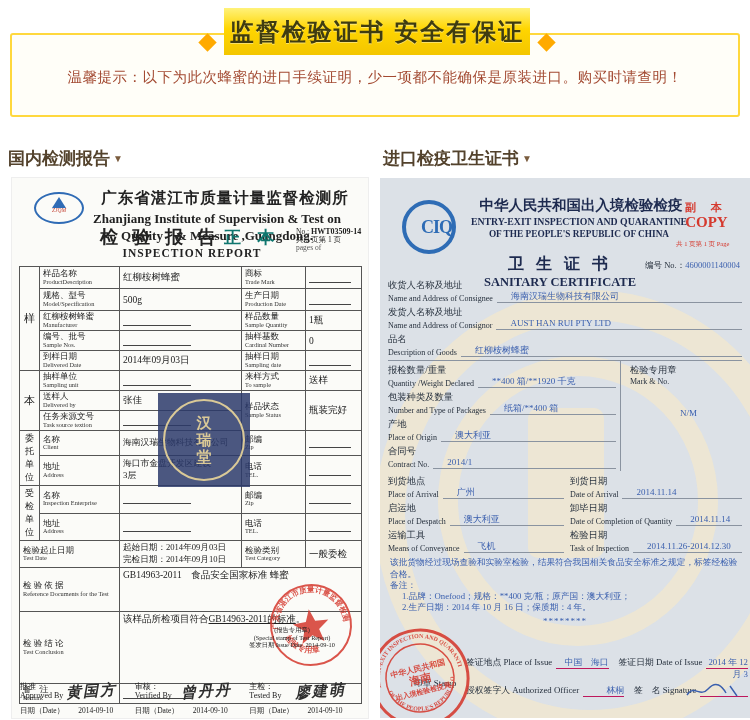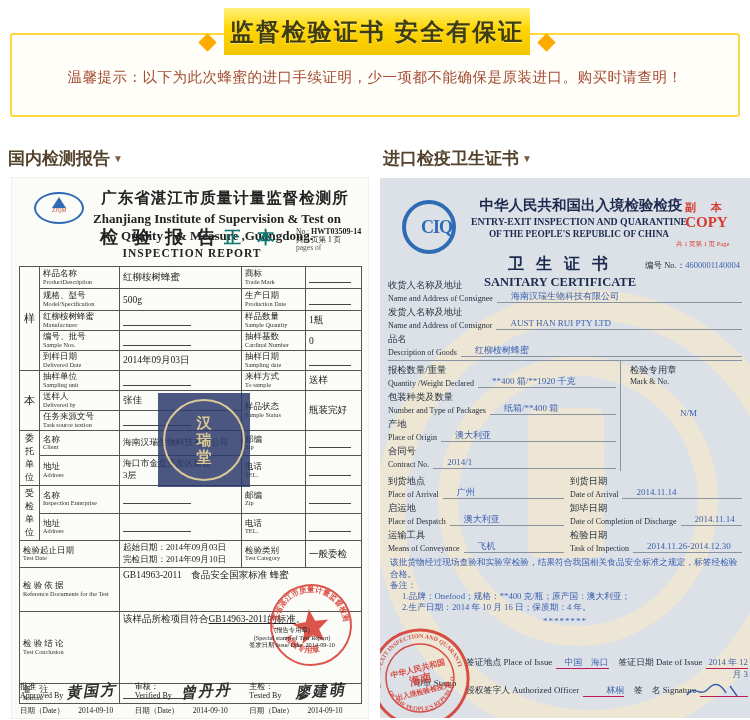--- a/index.html
+++ b/index.html
@@ -440,21 +440,21 @@
         <div class="cell fld" style="position:static">
           <span class="cn">启运地</span>
           <div class="row">
               <span class="en">Place of Despatch</span>
               <span class="uv">澳大利亚</span>
             </div>
         </div>
         <div class="cell r fld" style="position:static">
           <span class="cn">卸毕日期</span>
           <div class="row">
-              <span class="en">Date of Completion of Discharge</span>
+              <span class="en">Date of Completion of Quantity</span>
               <span class="uv">2014.11.14</span>
             </div>
         </div>
       </div>
       <div class="tc" style="top:352px">
         <div class="cell fld" style="position:static">
           <span class="cn">运输工具</span>
           <div class="row">
               <span class="en">Means of Conveyance</span>
               <span class="uv">飞机</span>

